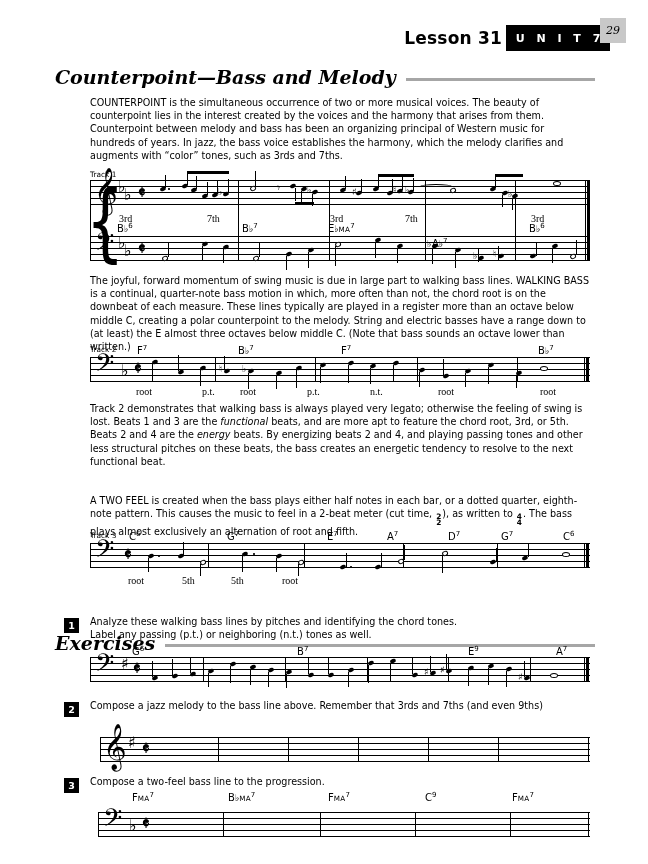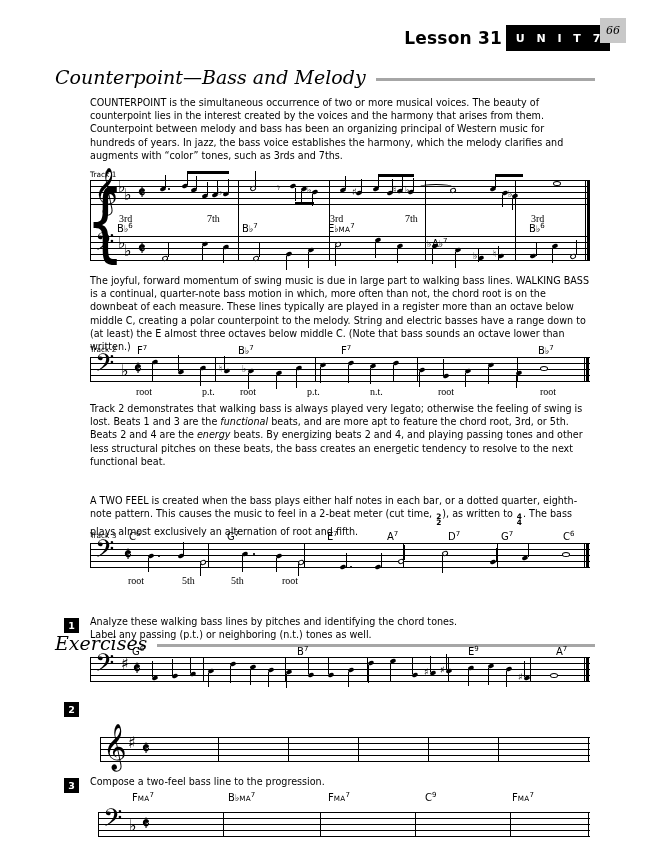--- a/index.html
+++ b/index.html
@@ -75,21 +75,21 @@
   
   .sec-head {
     position: absolute;
     left: 55px;
     display: flex;
     align-items: center;
     width: 540px;
   }
   .sec-head .txt {
     font-family: "DejaVu Serif", serif;
-    font-weight: normal;
+    font-weight: bold;
     font-style: italic;
     font-size: 19px;
     white-space: nowrap;
     padding-right: 10px;
   }
   .sec-head .rule {
     flex: 1;
     height: 3px;
     background: #a6a6a6;
     margin-top: 4px;
@@ -283,21 +283,21 @@
   }
 </style>
 </head>
 <body>
 
 <div class="page">
 
   <div class="header">
     <div class="lesson-title">Lesson 31</div>
     <div class="unit-box">U N I T   7</div>
-    <div class="page-num-box">66</div>
+    <div class="page-num-box">29</div>
   </div>
 
   <div class="sec-head" style="top:66px;">
     <div class="txt">Counterpoint—Bass and Melody</div>
     <div class="rule"></div>
   </div>
 
   <div class="para" style="top:96px;">COUNTERPOINT is the simultaneous occurrence of two or more musical voices.  The beauty of counterpoint lies in the interest created by the voices and the harmony that arises from them.  Counterpoint between melody and bass has been an organizing principal of Western music for hundreds of years.  In jazz, the bass voice establishes the harmony, which the melody clarifies and augments with “color” tones, such as 3rds and 7ths.</div>
 
   <div class="track-label" style="left:90px; top:170px;">Track 1</div>
@@ -670,20 +670,21 @@
     <div class="note whole" style="left:460px; top:16px;"></div>
   </div>
 
   <div class="chord" style="left:132px; top:646px;"><span>G</span><sup>6</sup></div>
   <div class="chord" style="left:297px; top:646px;"><span>B</span><sup>7</sup></div>
   <div class="chord" style="left:468px; top:646px;"><span>E</span><sup>9</sup></div>
   <div class="chord" style="left:556px; top:646px;"><span>A</span><sup>7</sup></div>
 
   <div class="ex-num" style="left:64px; top:702px;">2</div>
   <div class="ex-text" style="left:90px; top:699px;">
+    <div>Compose a jazz melody to the bass line above.  Remember that 3rds and 7ths (and even 9ths)</div>
   </div>
 
   <div class="system" style="left:100px; top:737px; width:490px; height:28px;">
     <div class="staff">
       <div class="ln" style="top:0px;"></div>
       <div class="ln" style="top:6px;"></div>
       <div class="ln" style="top:12px;"></div>
       <div class="ln" style="top:18px;"></div>
       <div class="ln" style="top:24px;"></div>
     </div>

